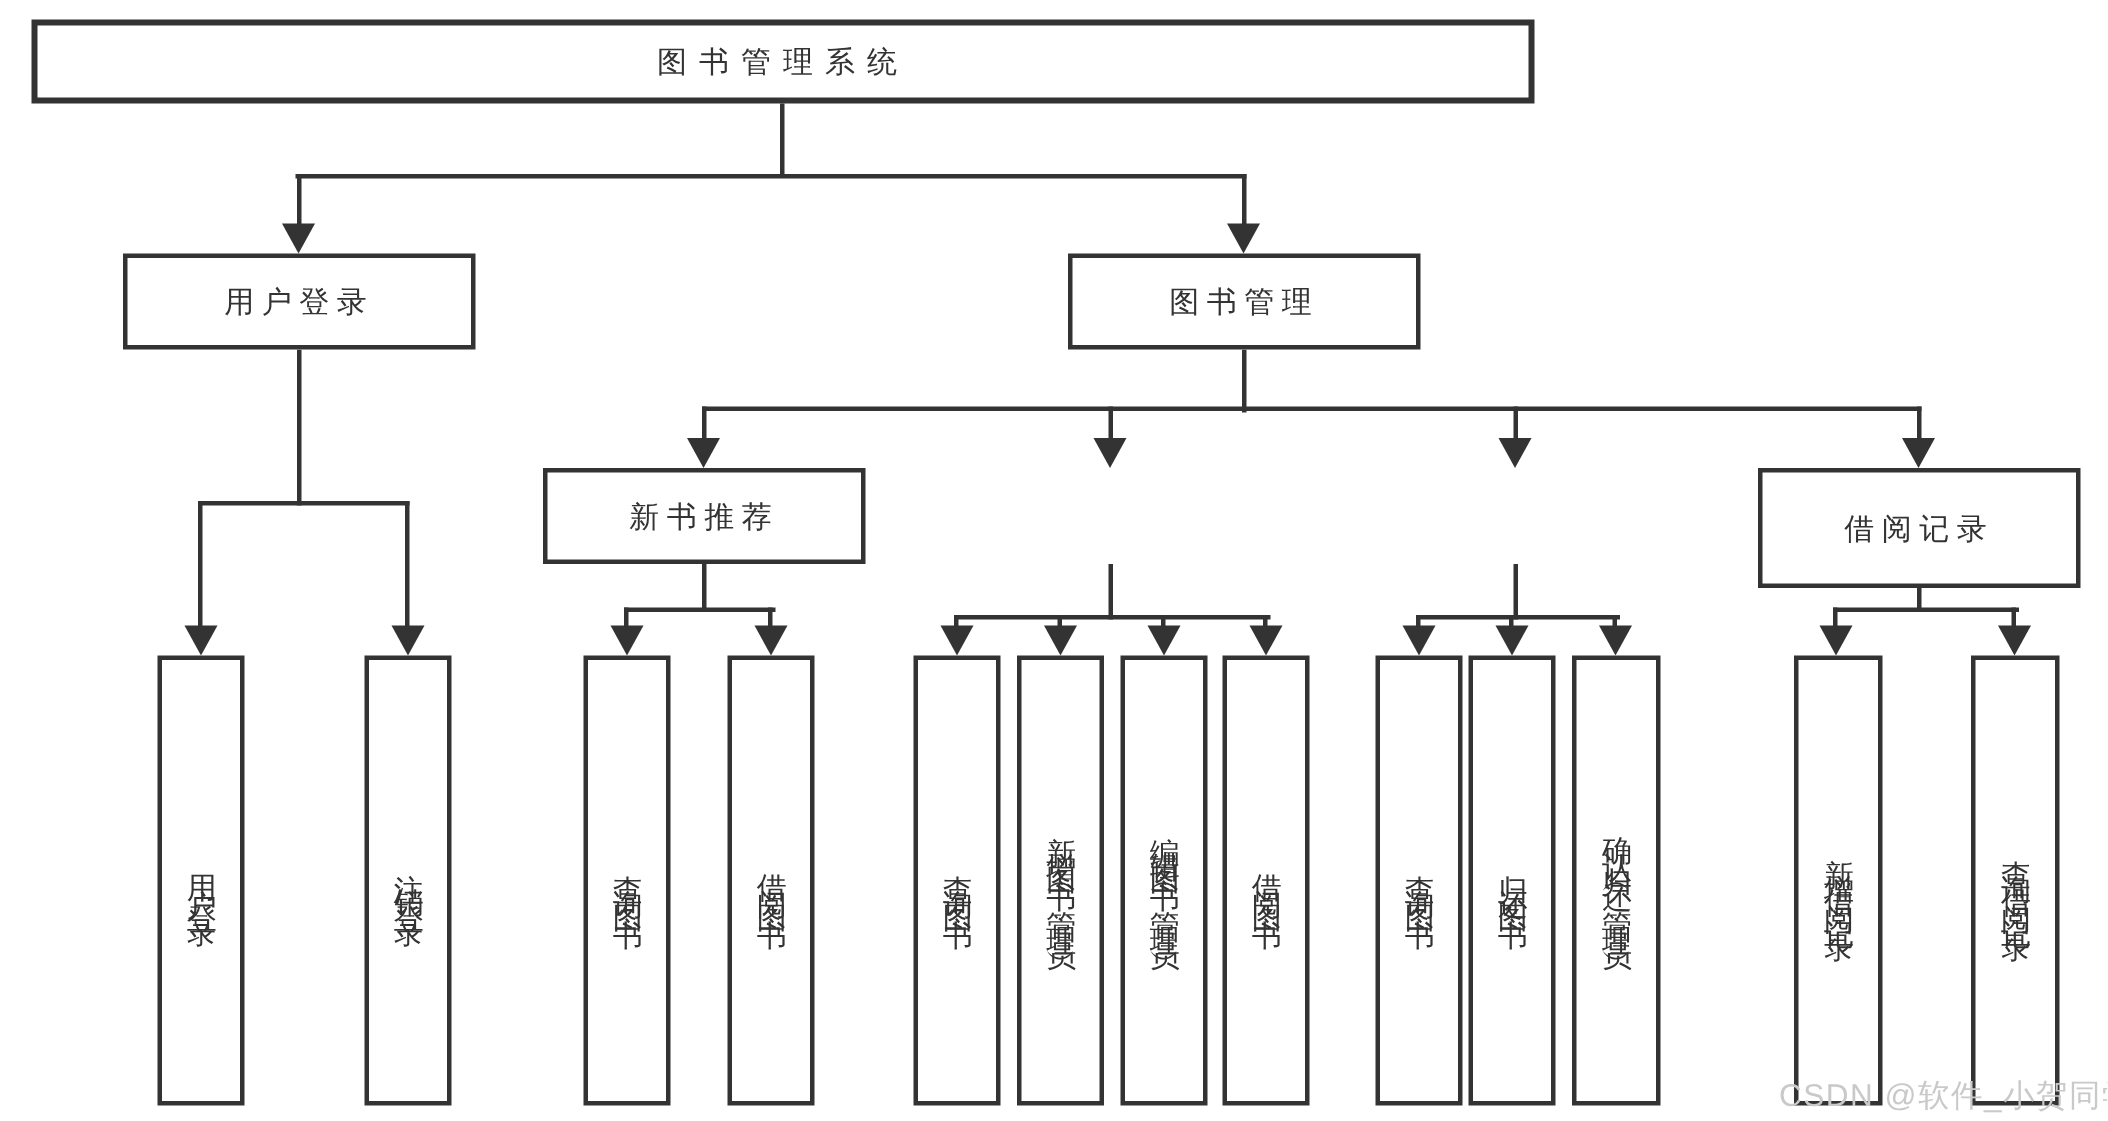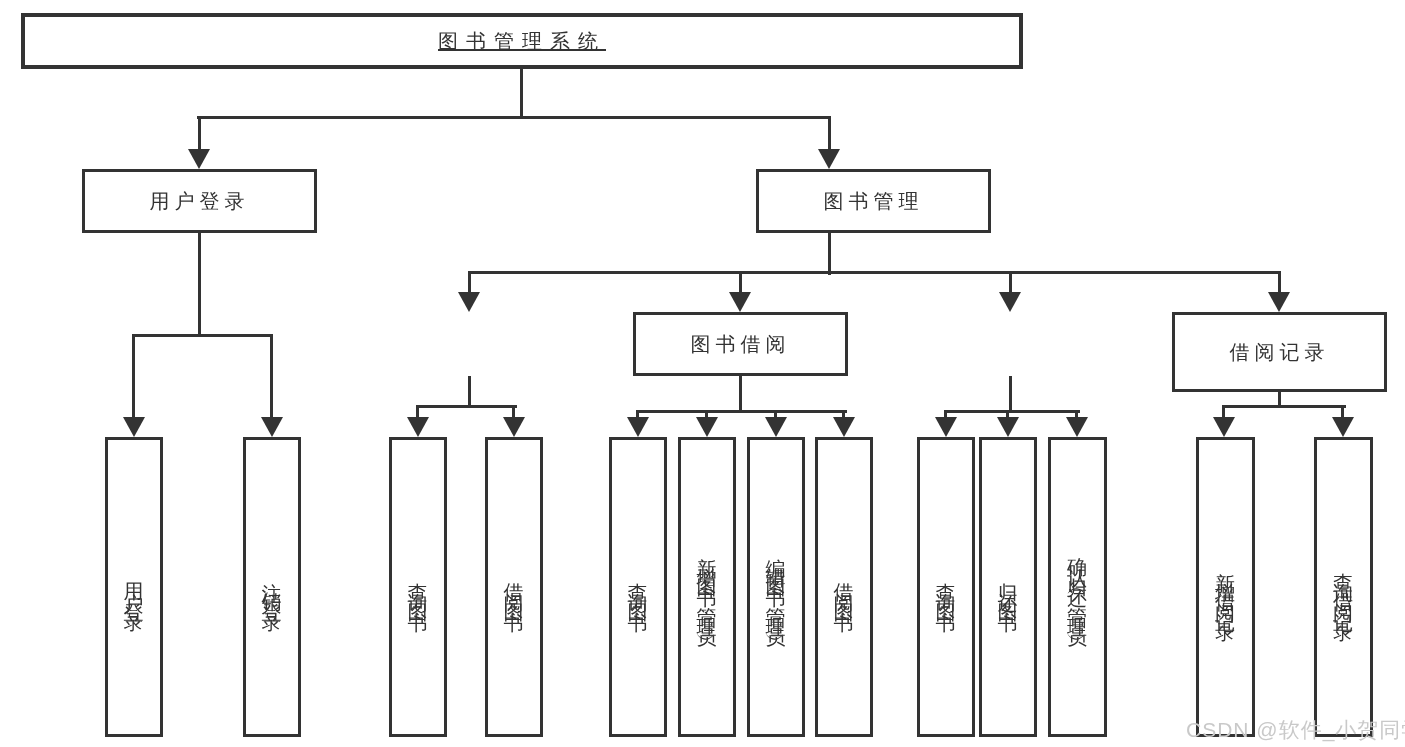--- a/index.html
+++ b/index.html
@@ -5,21 +5,21 @@
   html,body{margin:0;padding:0;background:#ffffff;}
   .canvas{
     position:relative;width:1405px;height:747px;background:#ffffff;
     font-family:"Liberation Sans",sans-serif;overflow:hidden;
   }
   .node{
     position:absolute;box-sizing:border-box;border:3px solid #333333;background:#ffffff;
     display:flex;align-items:center;justify-content:center;
     font-size:20px;color:#333333;letter-spacing:5px;z-index:2;white-space:nowrap;
   }
-  .root{border-width:4px;letter-spacing:8px;text-decoration:underline;}
+  .root{border-width:4px;letter-spacing:8px;}
   .leaf{
     writing-mode:vertical-rl;text-orientation:mixed;
     letter-spacing:10px;line-height:1;white-space:normal;
   }
   .vline,.hline{position:absolute;background:#333333;z-index:1;}
   .vline{width:3px;}
   .hline{height:3px;}
   .arrow{
     position:absolute;width:0;height:0;z-index:3;
     border-left:11px solid transparent;border-right:11px solid transparent;
@@ -71,23 +71,23 @@
   <div class="vline" style="left:1075px;top:410px;height:10px"></div>
 
   <div class="vline" style="left:1278px;top:376px;height:32px"></div>
   <div class="hline" style="left:1222px;top:405px;width:124px"></div>
   <div class="vline" style="left:1222px;top:405px;height:15px"></div>
   <div class="vline" style="left:1341px;top:405px;height:15px"></div>
 
   <div class="node root" style="left:21px;top:13px;width:1002px;height:56px">图书管理系统</div>
 
   <div class="node" style="left:82px;top:169px;width:235px;height:64px">用户登录</div>
-  <div class="node" style="left:756px;top:169px;width:235px;height:64px">图书管理</div>
+  <div class="node" style="left:712px;top:169px;width:235px;height:64px">图书管理</div>
 
-  <div class="node" style="left:633px;top:312px;width:215px;height:64px">图书借阅</div>
+  <div class="node" style="left:362px;top:312px;width:215px;height:64px">新书推荐</div>
   <div class="node" style="left:1172px;top:312px;width:215px;height:80px">借阅记录</div>
 
   <div class="node leaf" style="left:105px;top:437px;width:58px;height:300px">用户登录</div>
   <div class="node leaf" style="left:243px;top:437px;width:58px;height:300px">注销登录</div>
 
   <div class="node leaf" style="left:389px;top:437px;width:58px;height:300px">查询图书</div>
   <div class="node leaf" style="left:485px;top:437px;width:58px;height:300px">借阅图书</div>
 
   <div class="node leaf" style="left:609px;top:437px;width:58px;height:300px">查询图书</div>
   <div class="node leaf" style="left:678px;top:437px;width:58px;height:300px">新增图书（管理员）</div>

